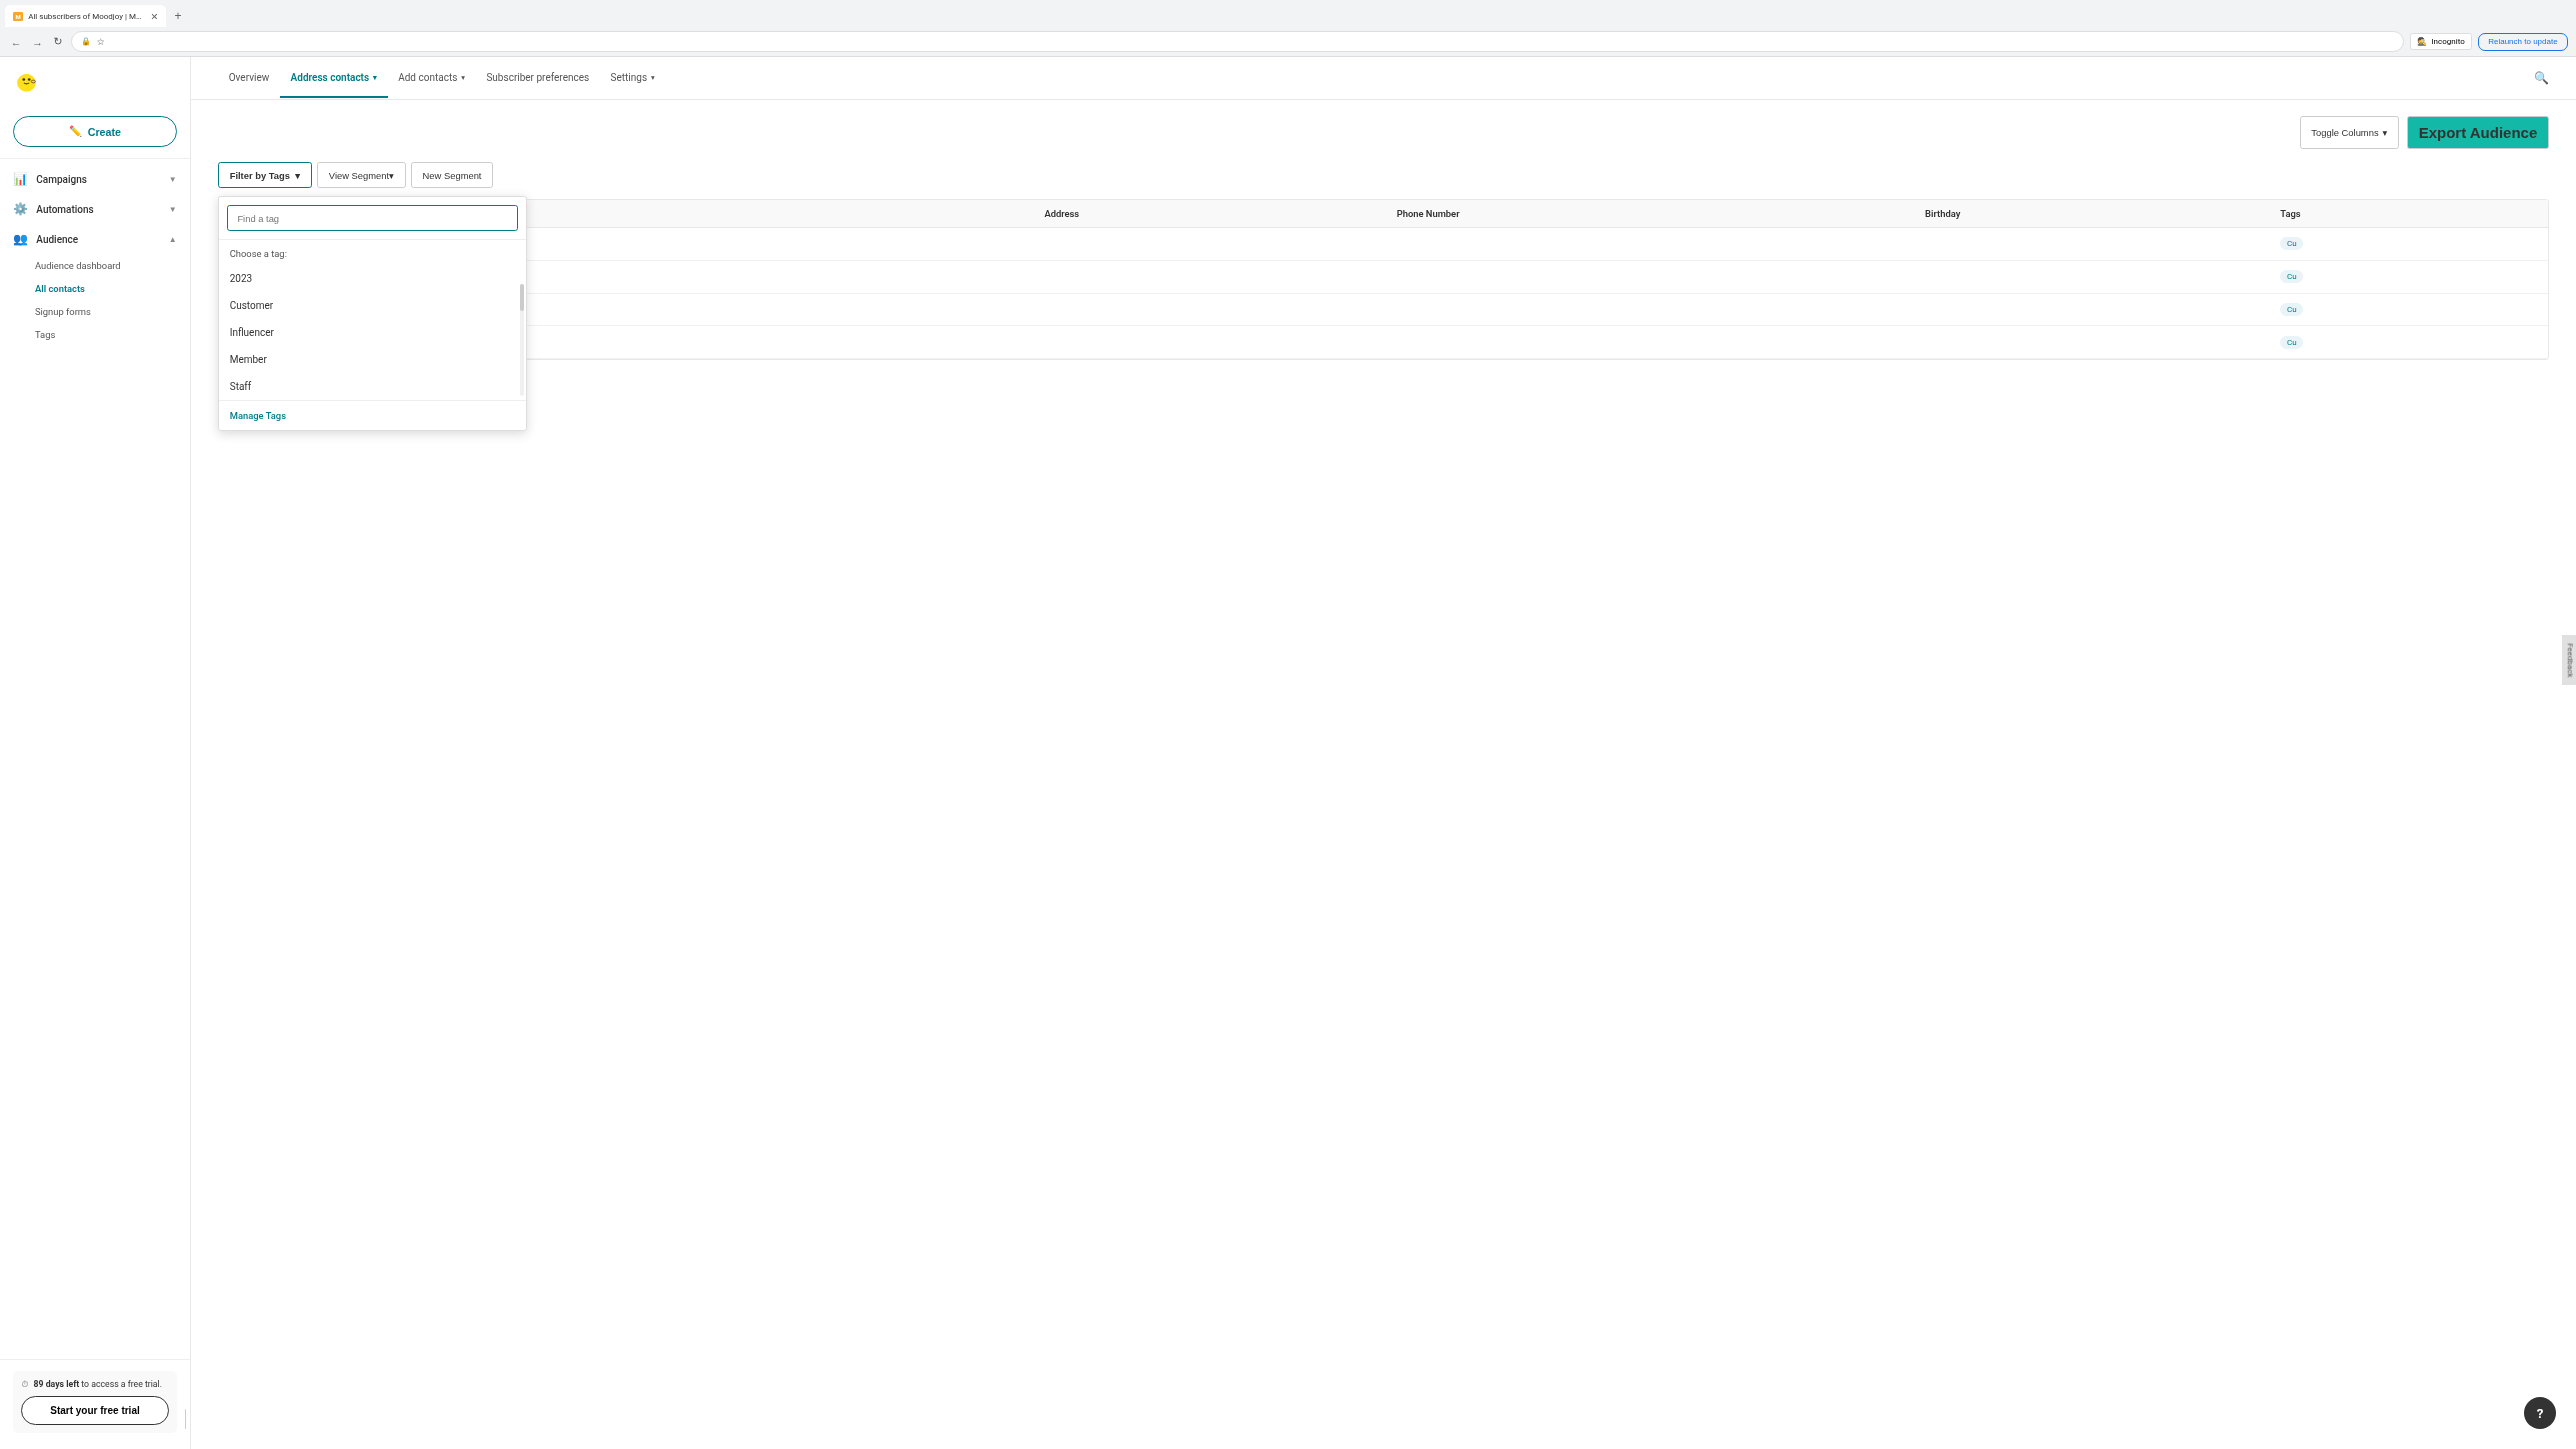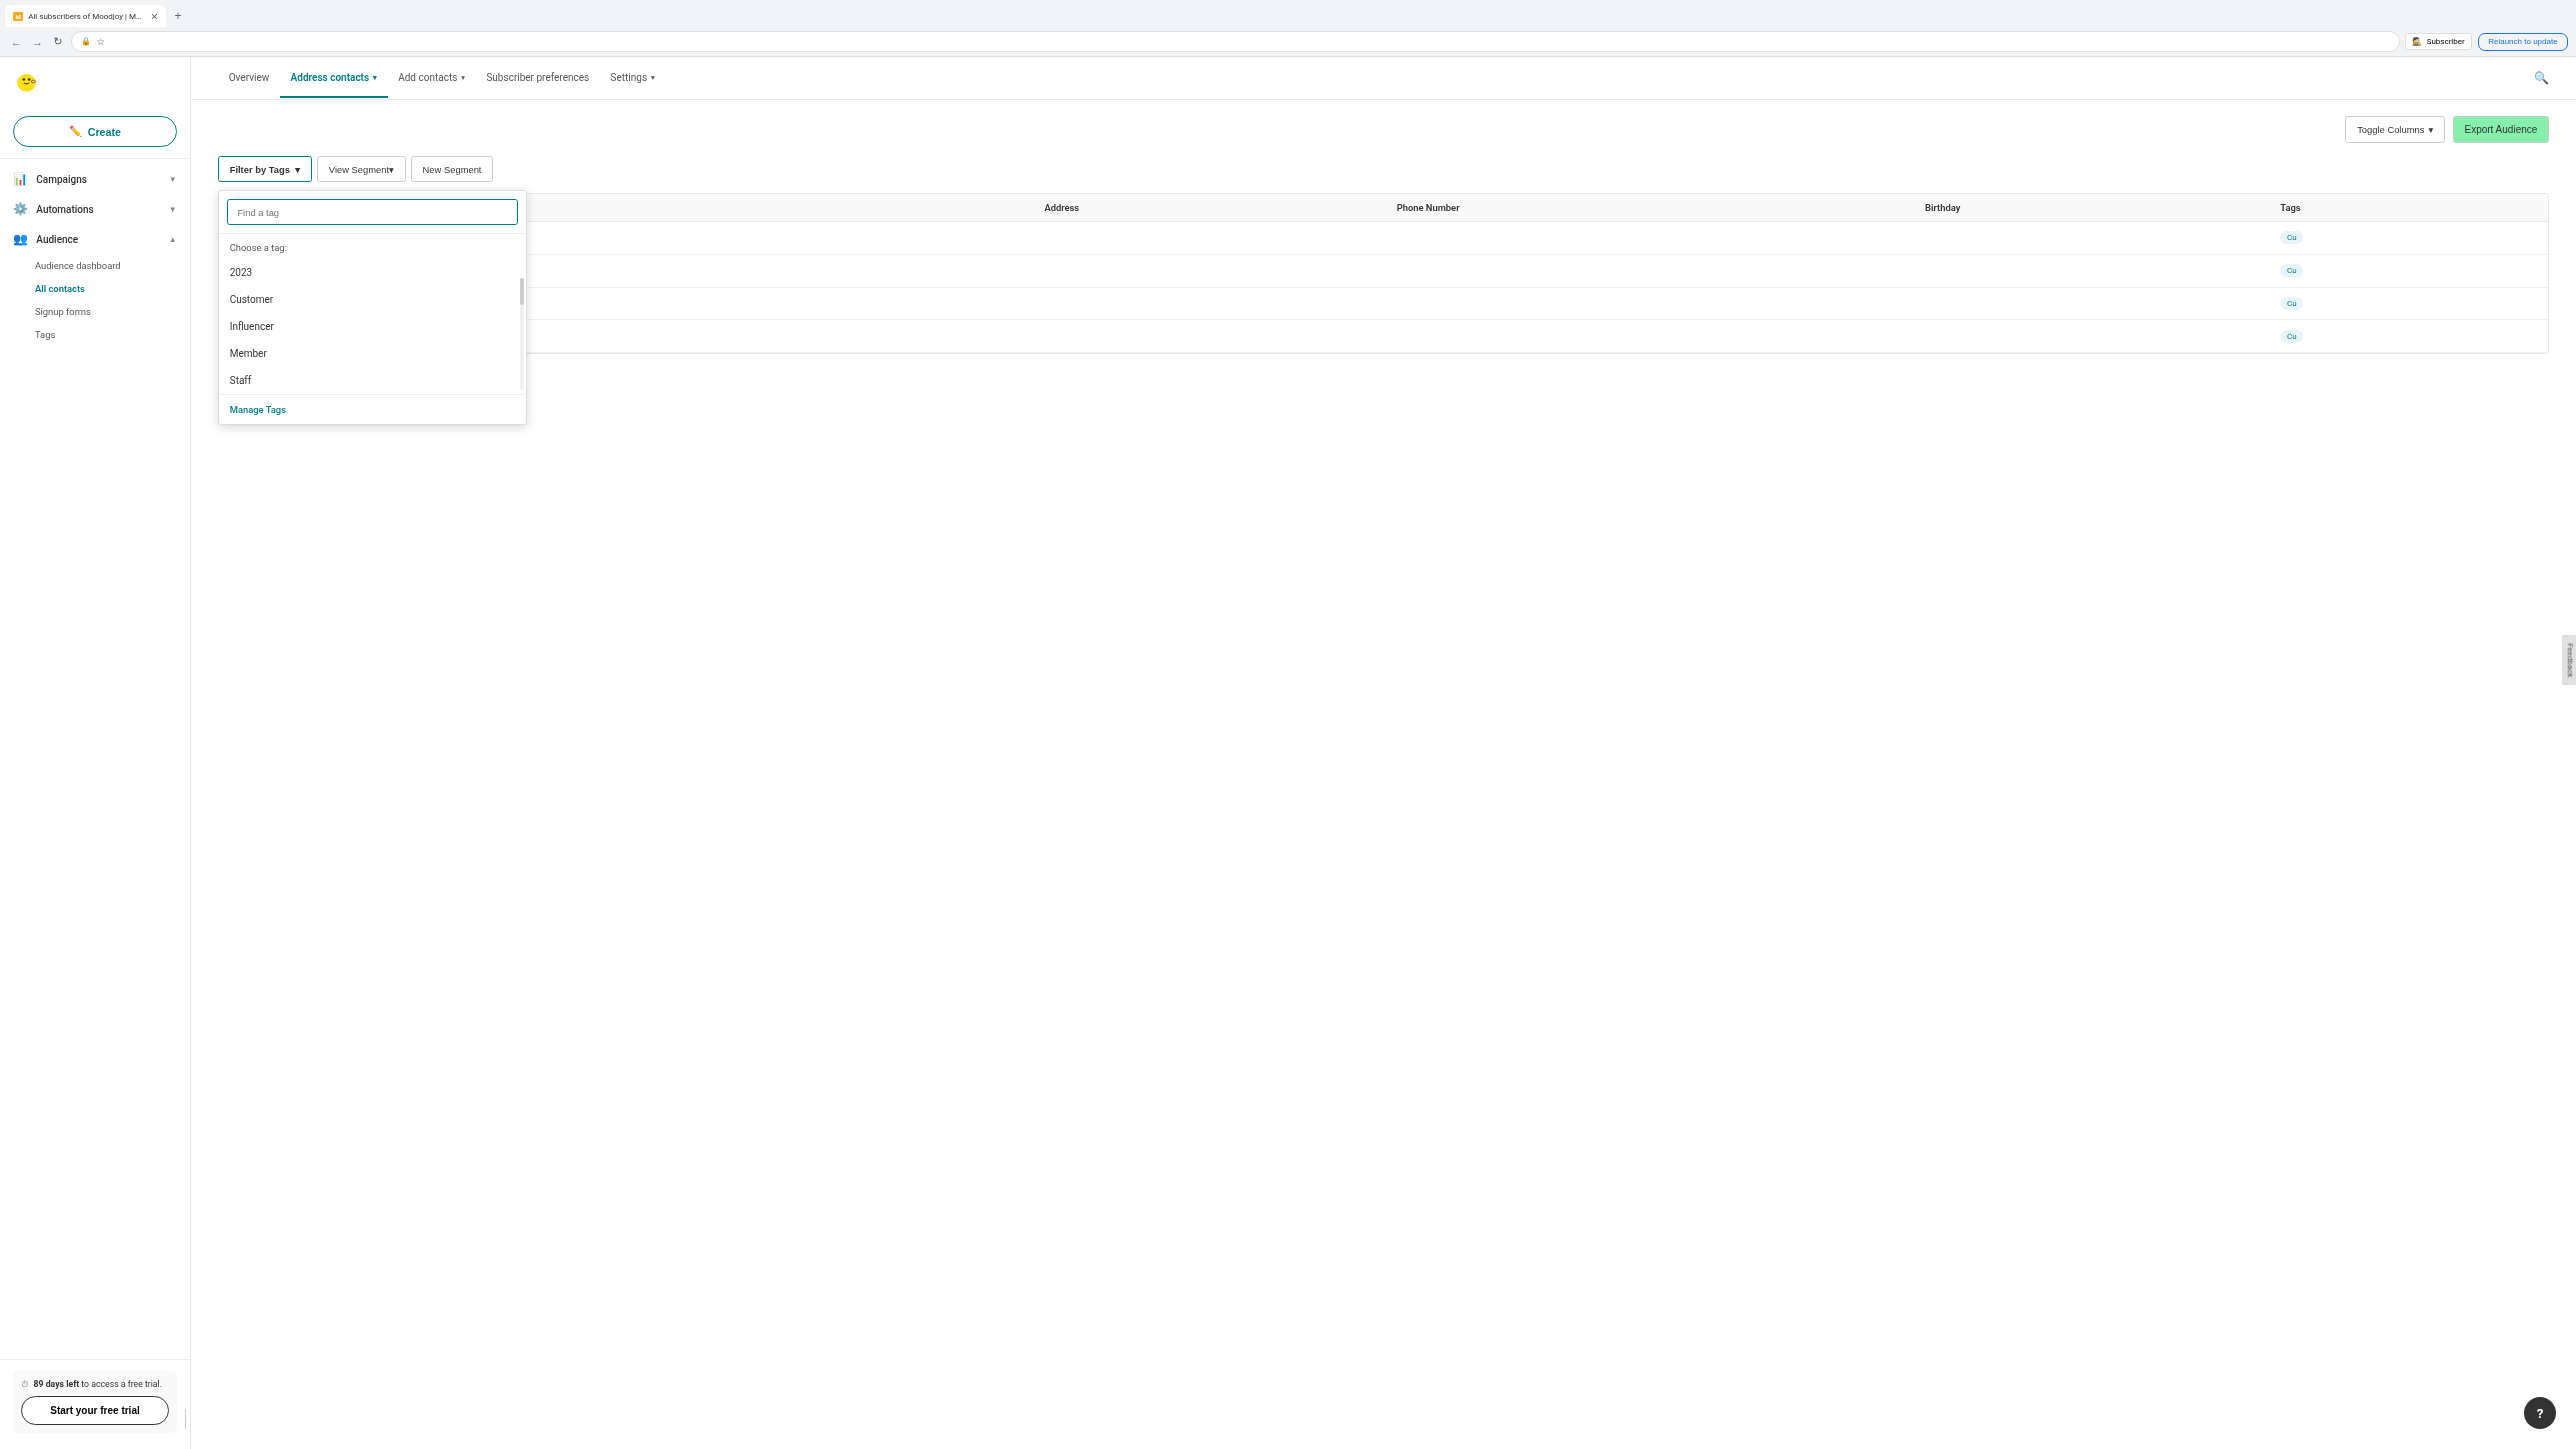--- a/index.html
+++ b/index.html
@@ -215,27 +215,27 @@
       display: flex; align-items: center; gap: 4px;
       background: #fff;
       border: 0.7px solid #ccc;
       border-radius: 2.7px;
       padding: 6.7px 10.7px;
       font-size: 9.4px;
       cursor: pointer;
       color: #333;
     }
     .export-btn {
-      background: #86efac;
+      background: #14b8a6;
       border: 0.7px solid #ccc;
       border-radius: 2.7px;
       padding: 6.7px 10.7px;
-      font-size: 10px;
-      cursor: pointer;
-      font-weight: 400;
+      font-size: 15px;
+      cursor: pointer;
+      font-weight: 700;
       color: #333;
     }
 
     
     .filter-bar {
       display: flex;
       gap: 0;
       margin-bottom: 10.7px;
       align-items: center;
       position: relative;
@@ -418,21 +418,21 @@
   <div class="address-bar-row">
     <button class="nav-btn">←</button>
     <button class="nav-btn">→</button>
     <button class="nav-btn">↻</button>
     <div class="address-bar">
       <span class="lock-icon">🔒</span>
       <span class="star-icon">☆</span>
     </div>
     <div class="incognito-badge">
       <span>🕵</span>
-      <span>Subscriber</span>
+      <span>Incognito</span>
     </div>
     <button class="relaunch-btn">Relaunch to update</button>
   </div>
 </div>
 
 <div class="app-layout">
 
   <div class="sidebar">
     <div style="display:flex;align-items:center;padding:10.7px 13.4px;">
       <svg class="mc-logo" viewBox="0 0 40 40">

